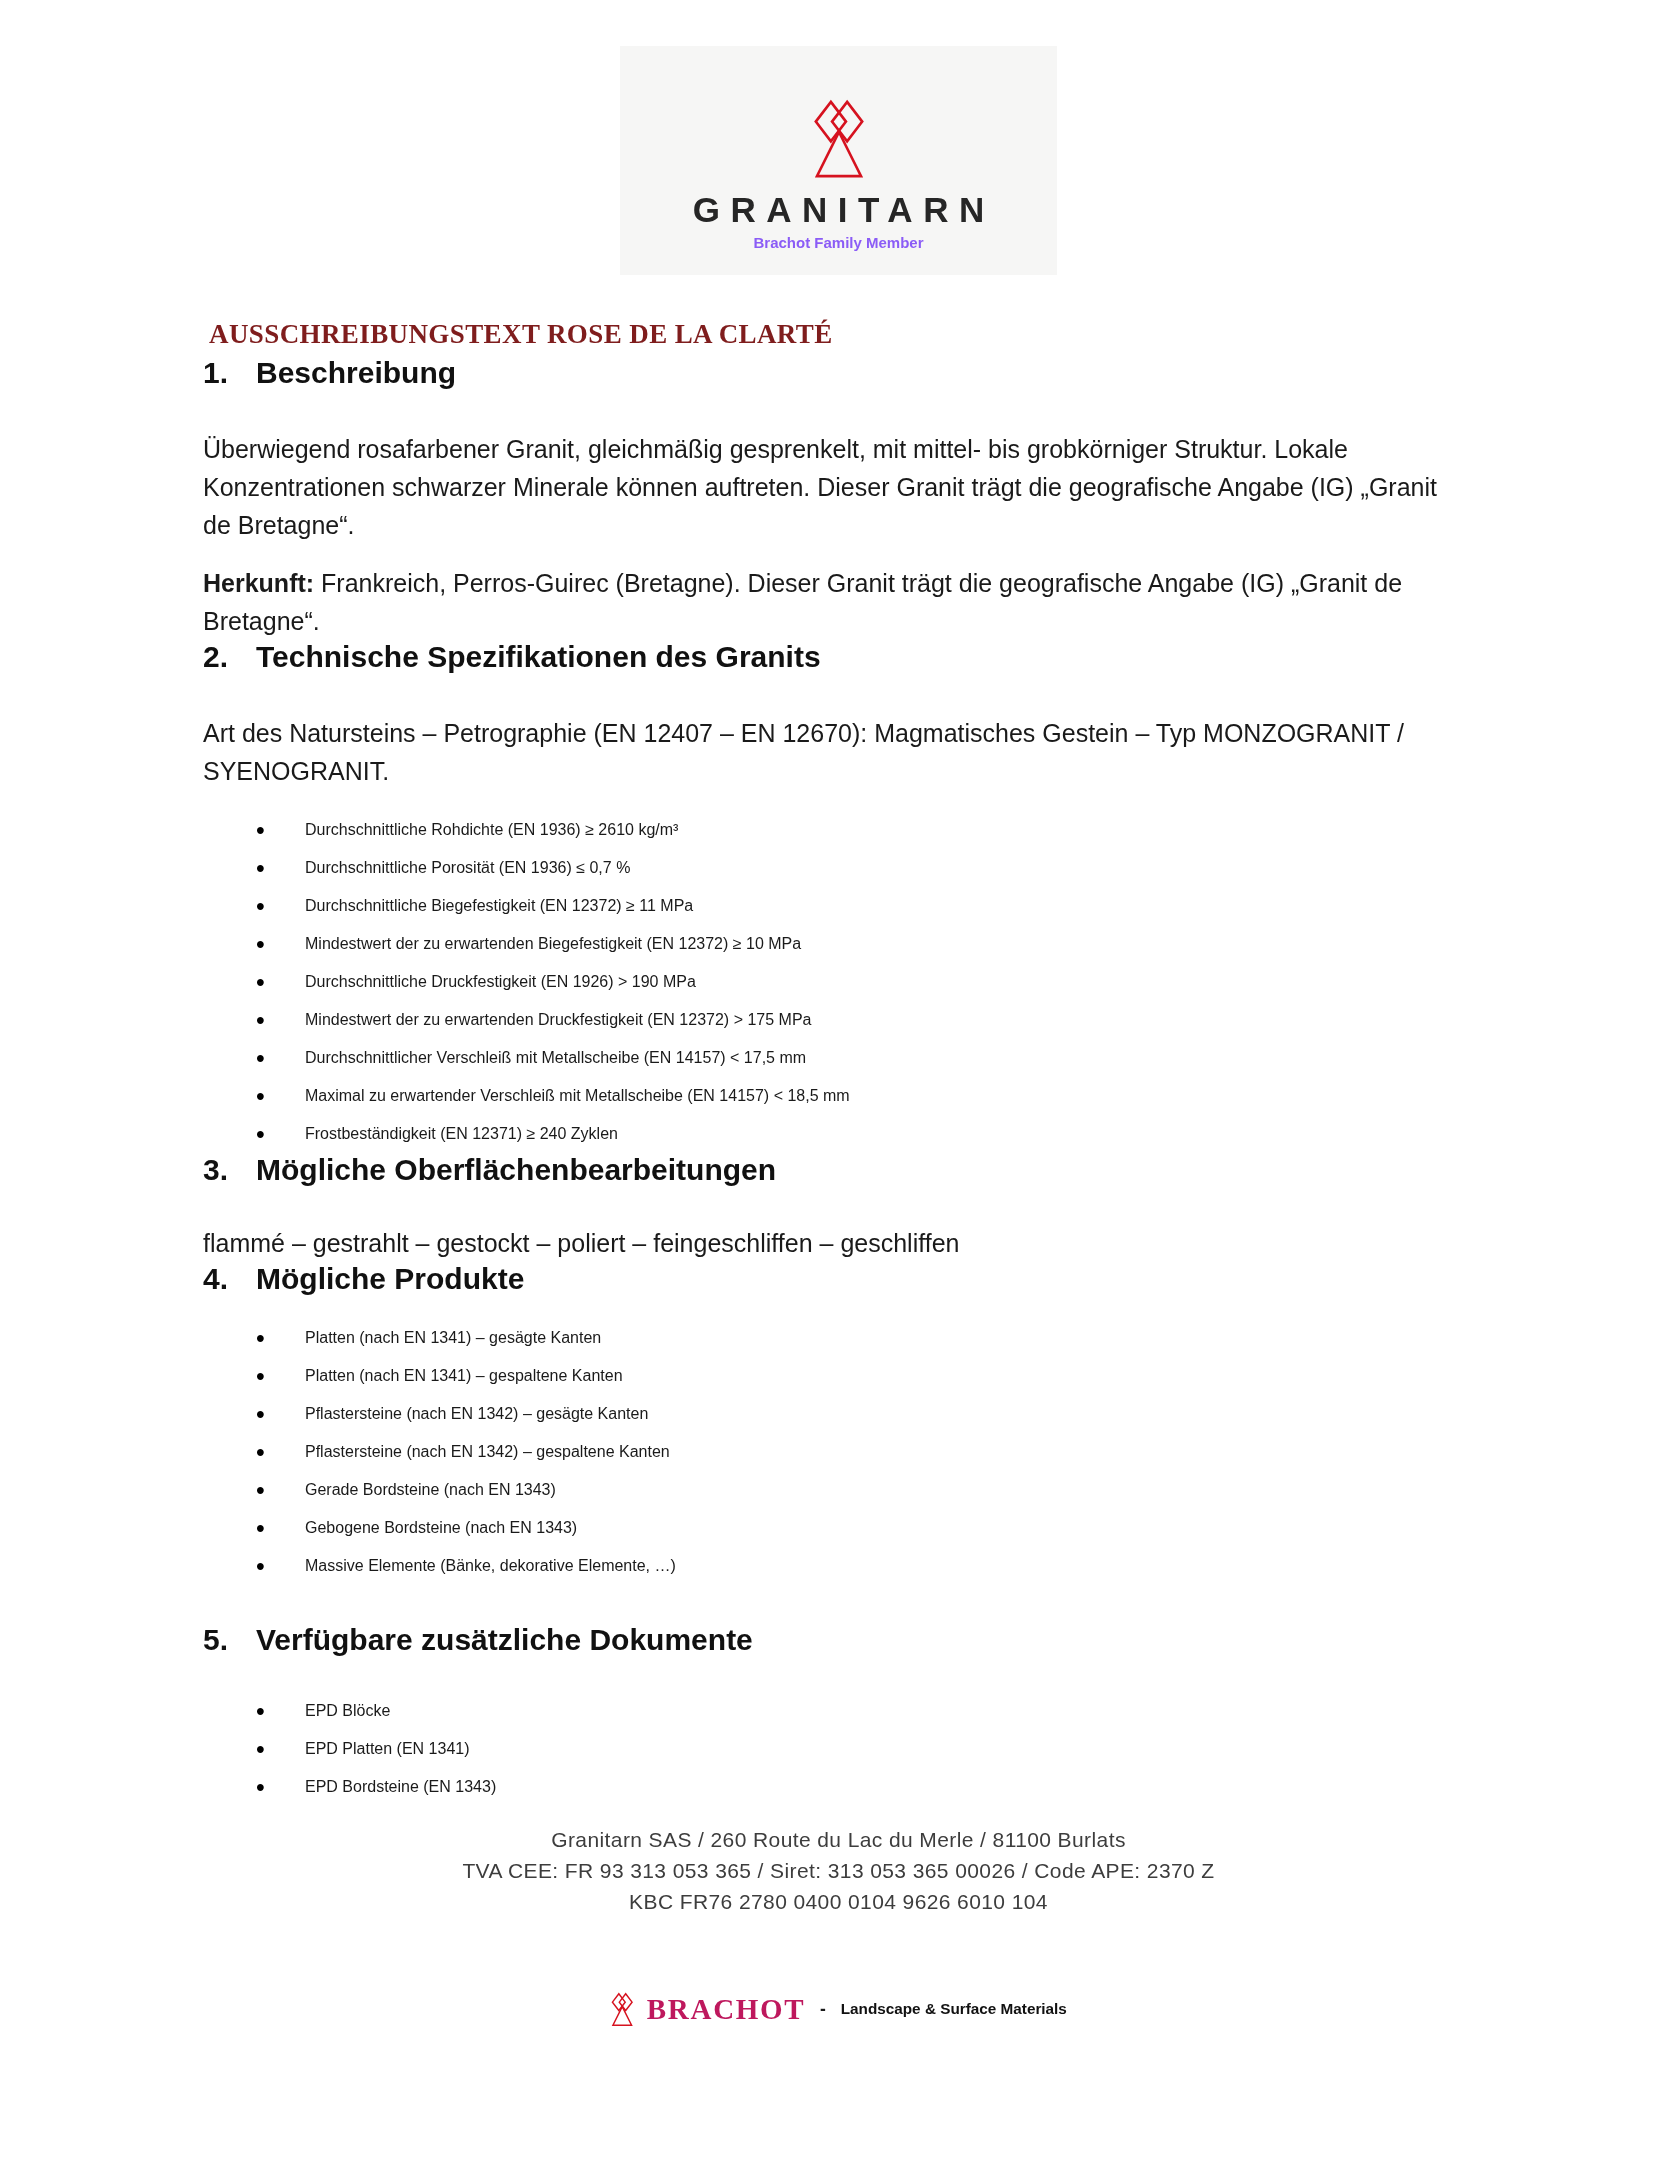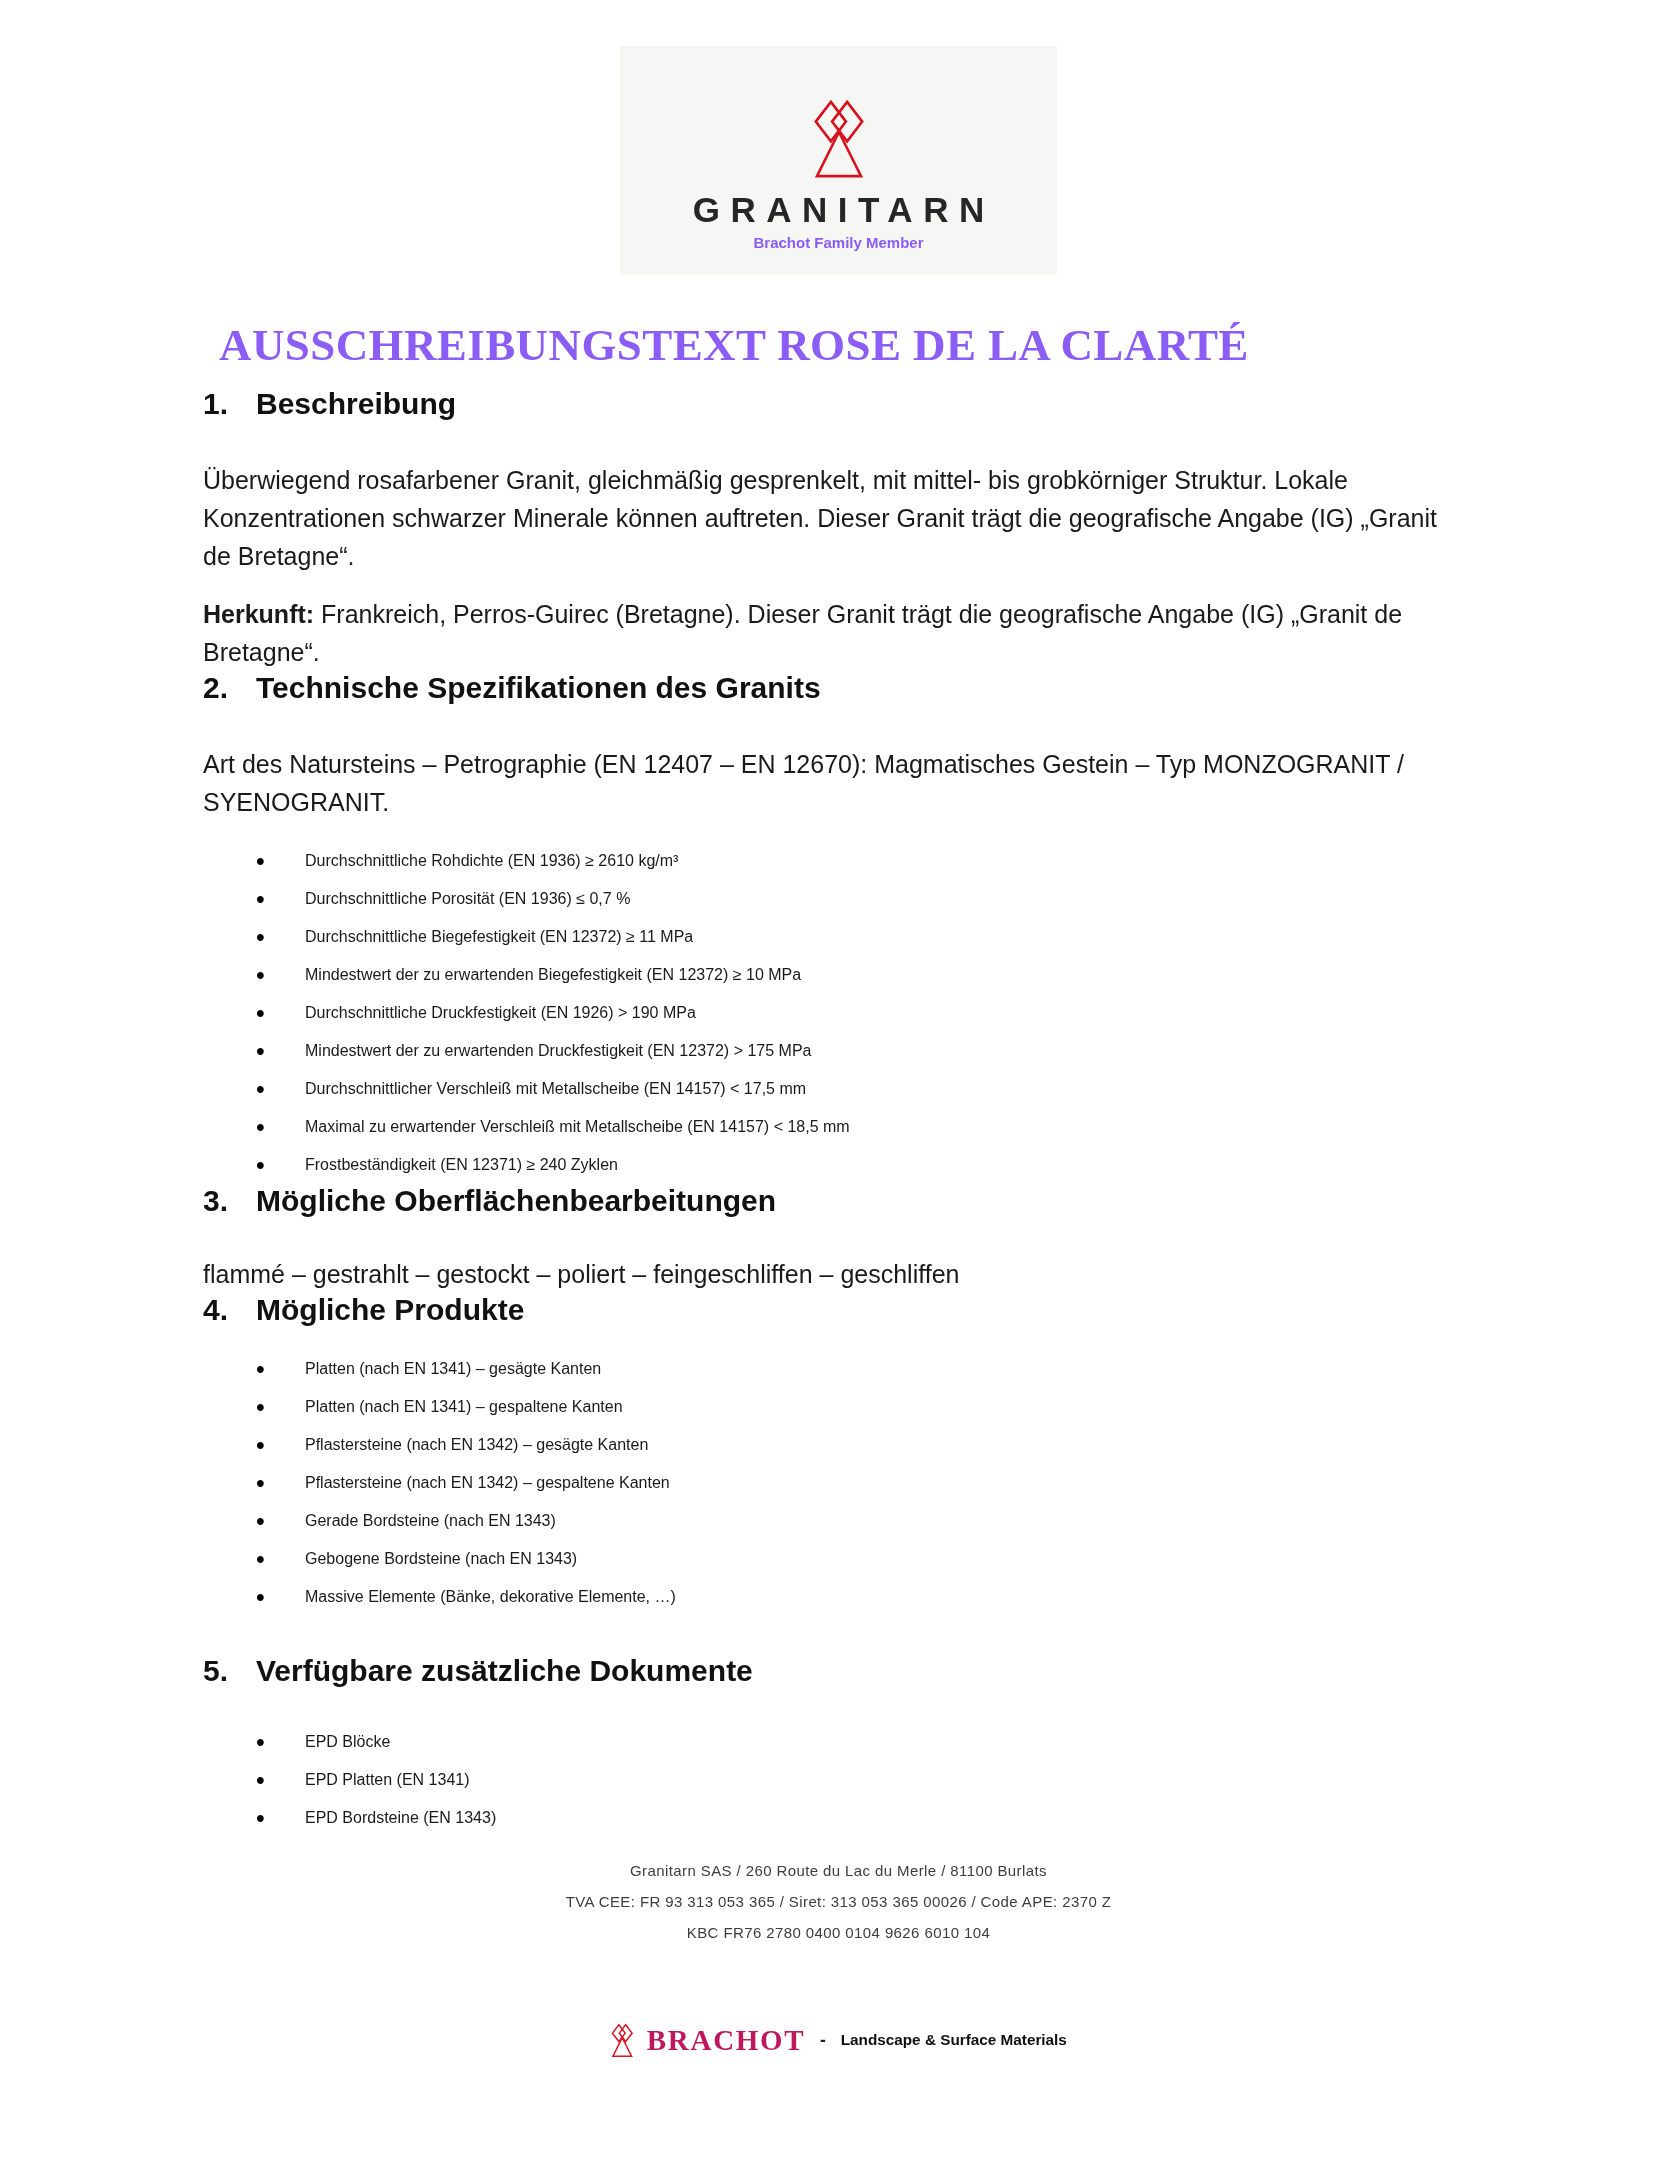--- a/index.html
+++ b/index.html
@@ -28,25 +28,25 @@
   .brand-tagline{
     margin-top:4.4px;
     font-size:15px;font-weight:bold;color:#8b5cf6;
   }
   
   .content{
     margin:44px 0 0 203px;
     width:1234px;
   }
   h1.doc-title{
-    margin:16px;
+    margin:6px;
     font-family:"Liberation Serif", serif;
-    font-size:45px;font-weight:bold;
+    font-size:27px;font-weight:bold;
     letter-spacing:0.4px;
-    color:#8b5cf6;
+    color:#7f1d1d;
   }
   h2.sec-head{
     display:flex;align-items:baseline;
     margin:0;
     font-size:30px;font-weight:bold;color:#111;
   }
   h2.sec-head .sec-num{flex:0 0 53px;}
   .mt-sec{margin-top:86px;}
   .mt-sec2{margin-top:44px;}
   .mt-sec3{margin-top:41px;}
@@ -69,21 +69,21 @@
   }
   ul.bullets li::before{
     content:"•";
     position:absolute;left:0;top:0;
     font-size:25px;line-height:38px;color:#000;
   }
   
   .footer{
     margin-top:17.5px;
     text-align:center;
-    font-size:15px;line-height:31px;
+    font-size:21px;line-height:31px;
     color:#3d3d3d;
     letter-spacing:0.4px;
   }
   .brachot-row{
     margin-top:75px;
     display:flex;align-items:center;justify-content:center;
     gap:12.2px;
   }
   .brachot-mark{width:24.5px;height:35px;}
   .brachot-name{

